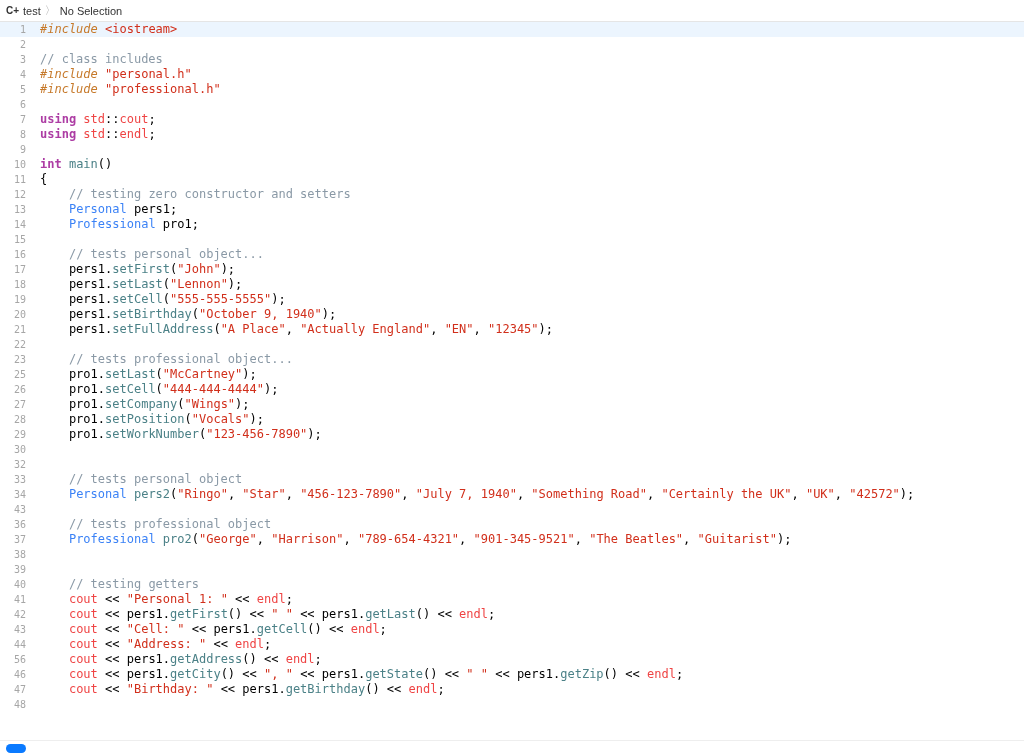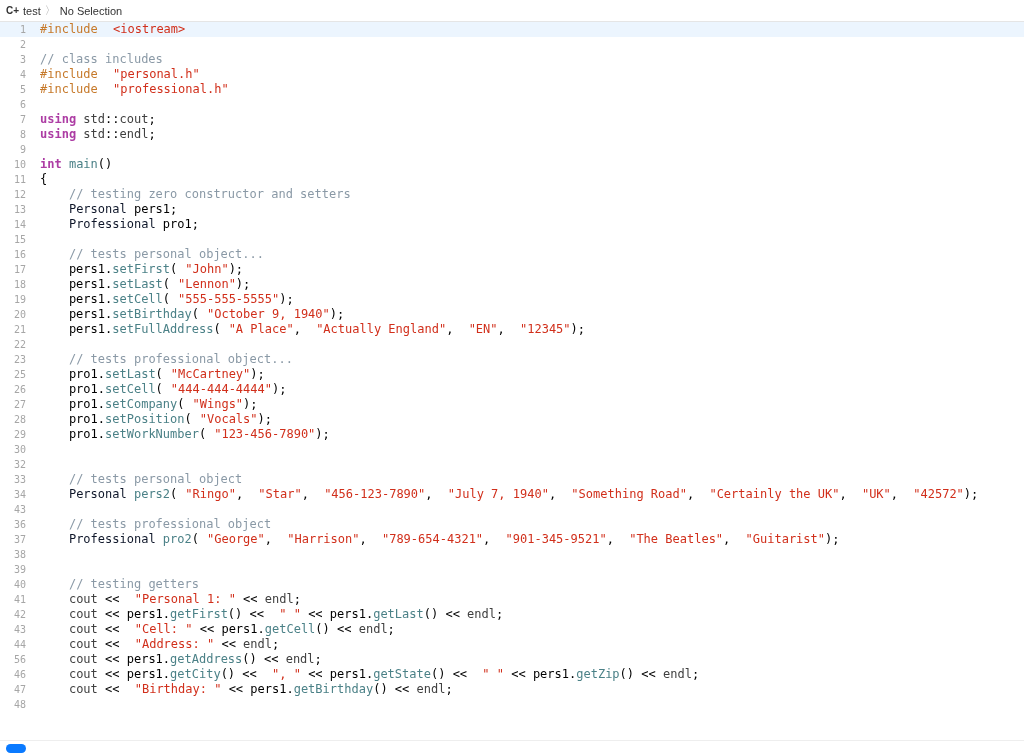--- a/index.html
+++ b/index.html
@@ -55,27 +55,27 @@
     color: #a6a6a6;
     font-size: 10px;
     user-select: none;
   }
   .code {
     flex: 1;
     padding-left: 6px;
     letter-spacing: 0;
   }
   
-  .pp   { color: #c6792a; } 
-  .inc  { color: #d12f1b; margin-left: 8px; } 
+  .pp   { color: #c6792a; font-style: italic; } 
+  .inc  { color: #d12f1b; } 
   .kw   { color: #ad3da4; font-weight: bold; } 
-  .ns   { color: #404040; } 
+  .ns   { color: #ef4444; } 
   .cmt  { color: #8a99a6; } 
   .fn   { color: #4b8187; } 
-  .type { color: #0f172a; }
+  .type { color: #3b82f6; }
   .txt  { color: #000000; }
   .statusbar {
     height: 16px;
     background: #ffffff;
     border-top: 1px solid #eee;
     display: flex;
     align-items: center;
     padding-left: 6px;
   }
   .status-pill {

